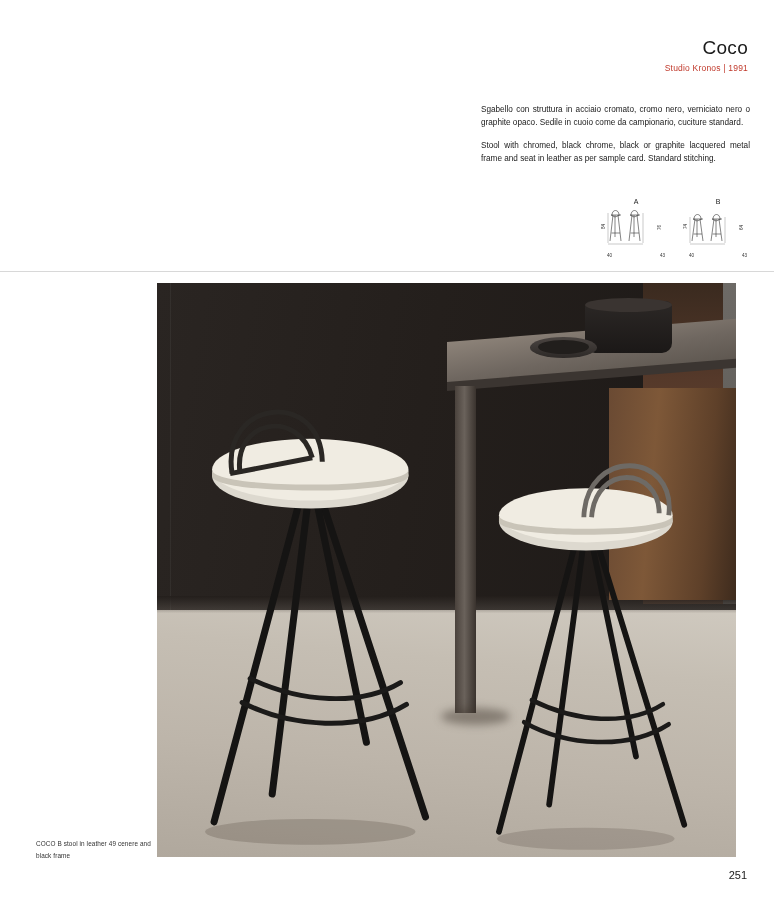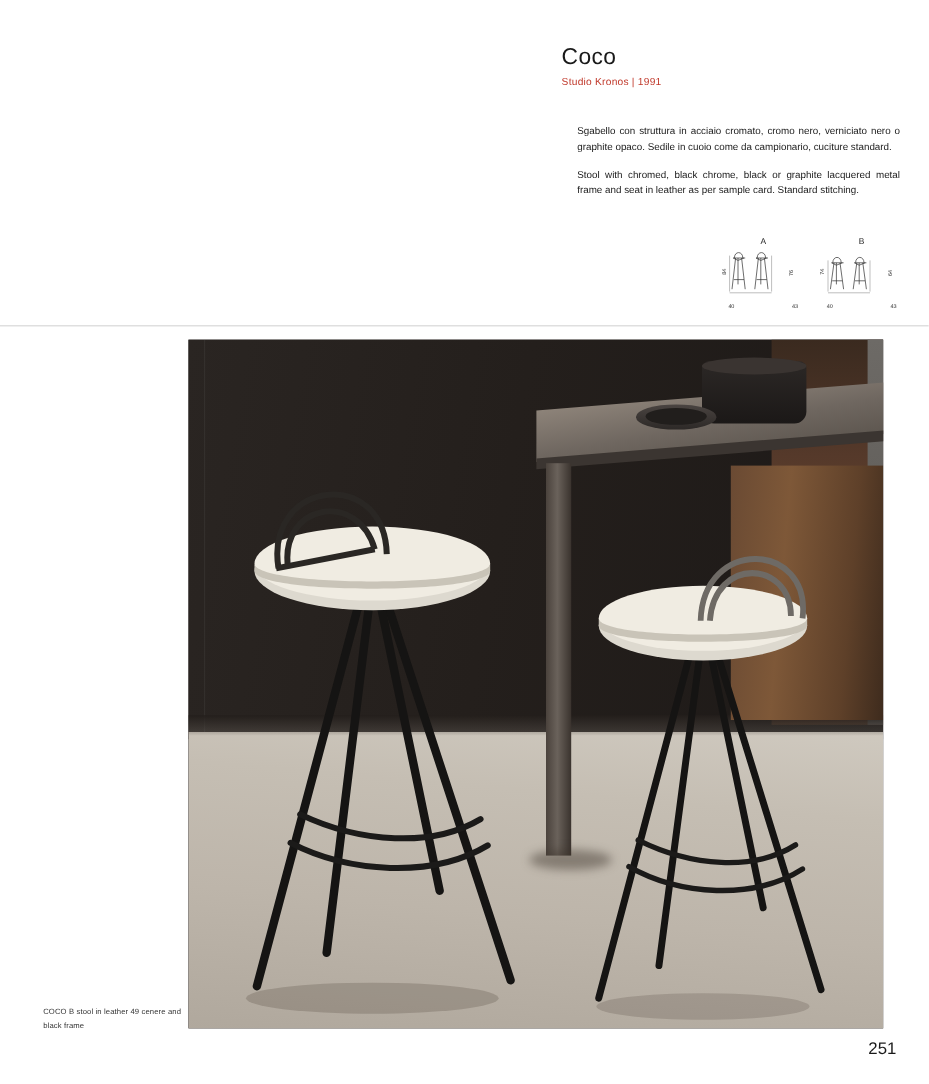--- a/index.html
+++ b/index.html
@@ -15,21 +15,21 @@
     color: #1a1a1a;
     overflow: hidden;
   }
 
   
   .header {
     position: absolute;
     top: 38px;
     right: 26px;
     width: 280px;
-    text-align: left;
+    text-align: right;
   }
   .product-title {
     font-size: 19px;
     font-weight: 400;
     letter-spacing: 0.3px;
     color: #1a1a1a;
     line-height: 1.1;
     margin: 0;
   }
   .product-credit {
@@ -275,21 +275,21 @@
     width: 120px;
     font-size: 6.4px;
     line-height: 1.85;
     color: #333;
     letter-spacing: 0.1px;
   }
   .page-number {
     position: absolute;
     right: 27px;
     bottom: 22px;
-    font-size: 14px;
+    font-size: 11px;
     color: #1a1a1a;
   }
 </style>
 </head>
 <body>
 
 <div class="header">
   <h1 class="product-title">Coco</h1>
   <div class="product-credit">Studio Kronos | 1991</div>
 </div>

